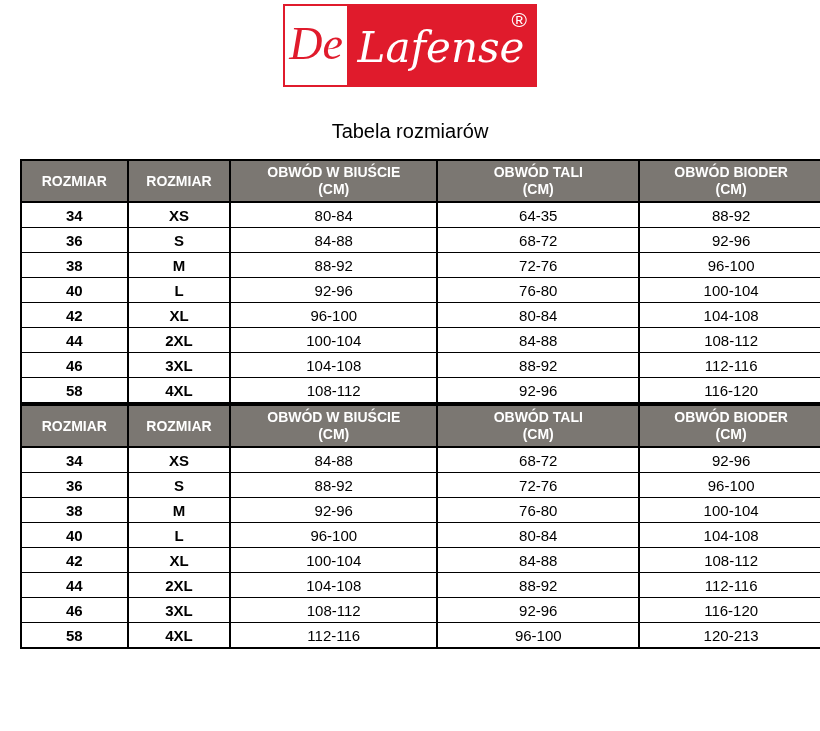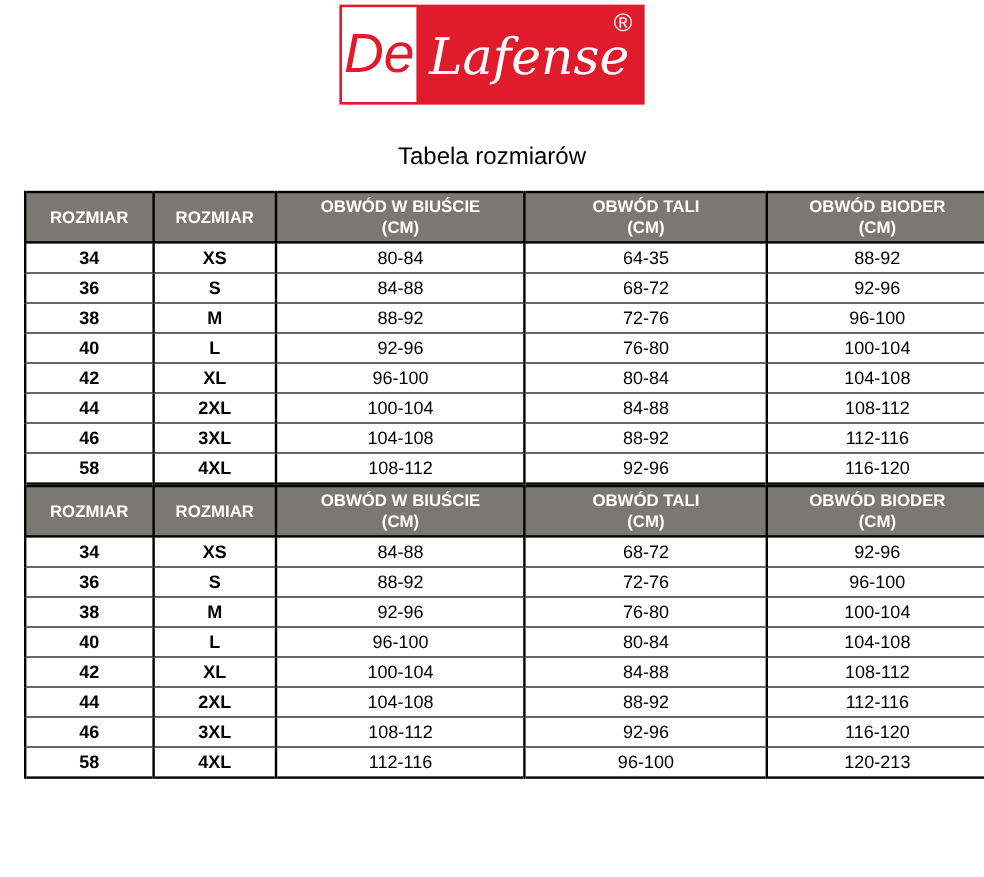--- a/index.html
+++ b/index.html
@@ -20,21 +20,21 @@
     display: flex;
     position: relative;
   }
   .logo-de-box {
     width: 62px; height: 100%;
     background: #ffffff;
     display: flex; align-items: center; justify-content: center;
     flex: 0 0 auto;
   }
   .logo-de {
-    font-family: Liberation Sans, sans-serif;
+    font-family: Liberation Serif, serif;
     font-style: italic;
     font-size: 46px;
     color: #e01b2c;
     line-height: 1;
     transform: translateY(-2px);
   }
   .logo-main {
     flex: 1;
     display: flex; align-items: center; justify-content: center;
   }

